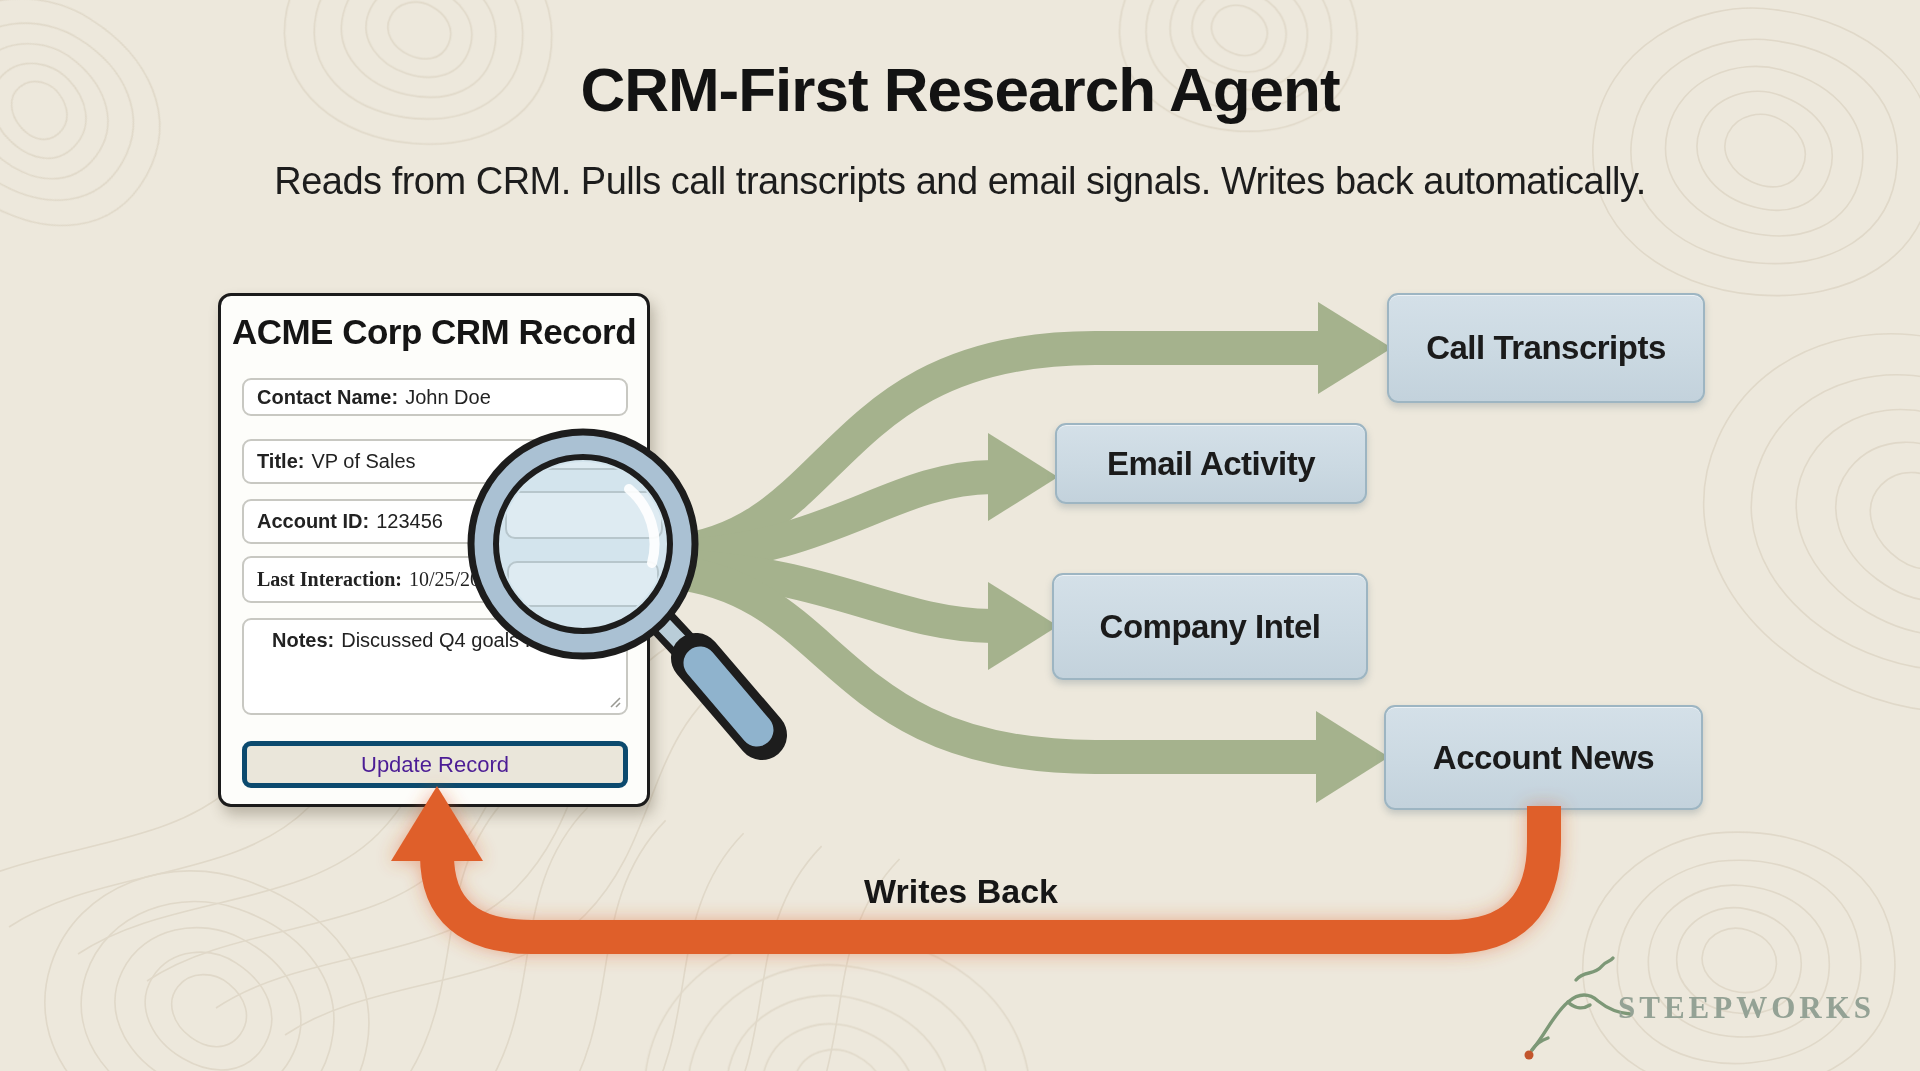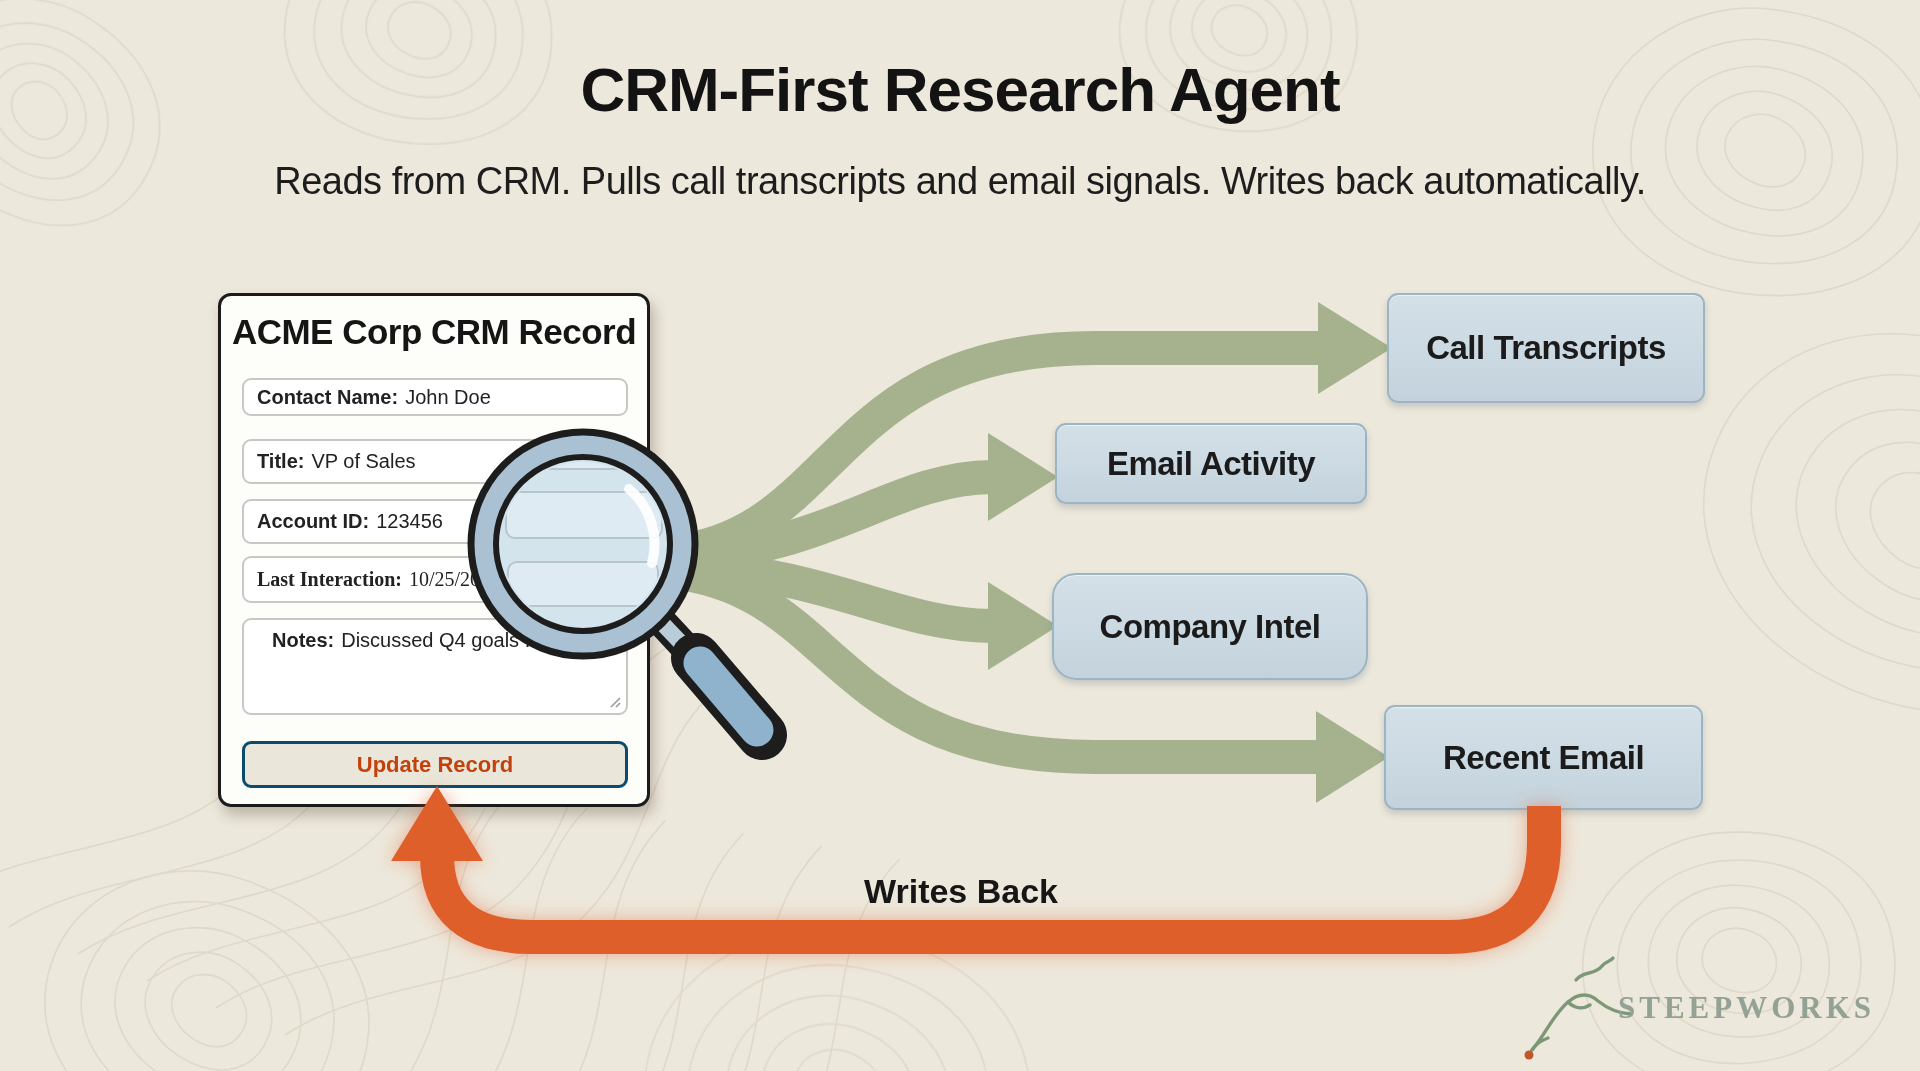--- a/index.html
+++ b/index.html
@@ -34,36 +34,36 @@
   .field .lbl{font-weight:bold;margin-right:7px;white-space:nowrap;}
   .field .val{white-space:nowrap;}
   .f1{top:82px;height:38px;}
   .f2{top:143px;height:45px;}
   .f3{top:203px;height:45px;}
   .f4{top:260px;height:47px;font-family:Liberation Serif, serif;}
   .notes{top:322px;height:97px;align-items:flex-start;padding-top:9px;padding-left:28px;}
   .resize-glyph{position:absolute;right:5px;bottom:5px;}
   .update-btn{
     position:absolute;left:21px;top:445px;width:386px;height:47px;box-sizing:border-box;
-    background:#eae6da;border:3px solid #0c4a6e;border-radius:9px;
+    background:#eae6da;border:5px solid #0c4a6e;border-radius:9px;
     display:flex;align-items:center;justify-content:center;
-    font-size:22px;font-weight:bold;color:#c2410c;cursor:pointer;
+    font-size:22px;font-weight:normal;color:#4c1d95;cursor:pointer;
   }
   
   .src-box{
     position:absolute;box-sizing:border-box;z-index:2;
     background:linear-gradient(180deg,#d4e0e8 0%,#cbd9e2 55%,#c3d2dc 100%);
     border:2px solid #9db5c2;border-radius:11px;
     box-shadow:0 4px 7px rgba(95,115,125,0.28), inset 0 1px 0 rgba(255,255,255,0.55);
     display:flex;align-items:center;justify-content:center;
     font-size:33px;font-weight:bold;color:#1b1b1b;letter-spacing:-0.5px;
   }
   .box-call   {left:1387px;top:293px;width:318px;height:110px;}
   .box-email  {left:1055px;top:423px;width:312px;height:81px;}
-  .box-intel  {left:1052px;top:573px;width:316px;height:107px;border-radius:24px;}
+  .box-intel  {left:1052px;top:573px;width:316px;height:107px;}
   .box-news   {left:1384px;top:705px;width:319px;height:105px;}
   .writes-back{
     position:absolute;left:800px;top:872px;width:322px;text-align:center;
     font-size:34px;font-weight:bold;color:#161616;z-index:4;
   }
   
   .brand{position:absolute;left:1500px;top:950px;width:410px;height:115px;z-index:2;}
   .brand-text{
     position:absolute;left:118px;top:40px;font-family:"Liberation Serif",serif;
     font-size:31px;letter-spacing:4px;color:#94a295;font-weight:bold;
@@ -178,21 +178,21 @@
   <div class="src-box box-call">
     <span>Call Transcripts</span>
   </div>
   <div class="src-box box-email">
     <span>Email Activity</span>
   </div>
   <div class="src-box box-intel">
     <span>Company Intel</span>
   </div>
   <div class="src-box box-news">
-    <span>Recent Email</span>
+    <span>Account News</span>
   </div>
 
   <svg class="layer z5" width="1920" height="1071">
     <defs>
       <clipPath id="lensclip">
           <circle cx="583" cy="544" r="82"></circle>
         </clipPath>
     </defs>
 
     <g stroke-linecap="round">

